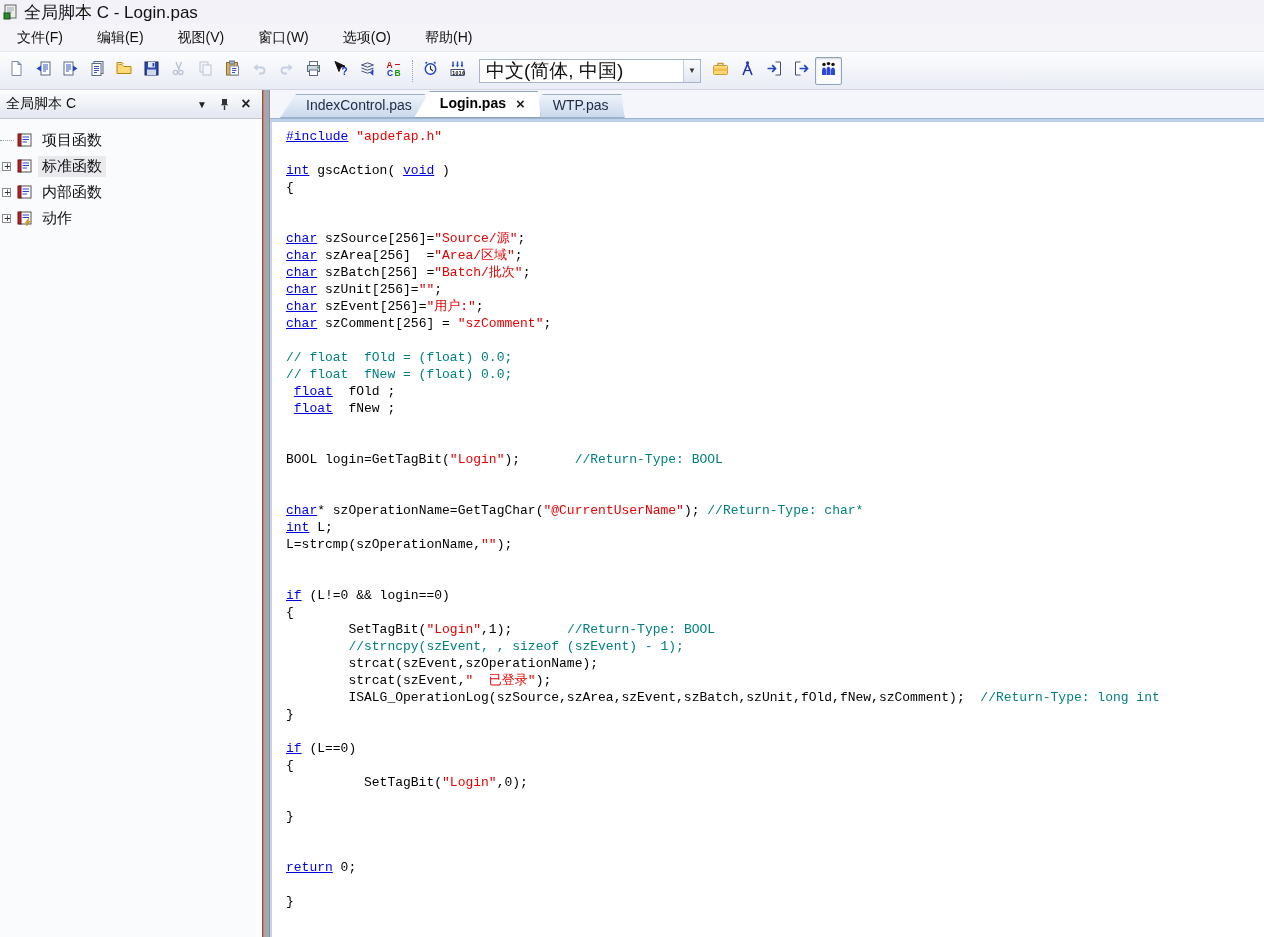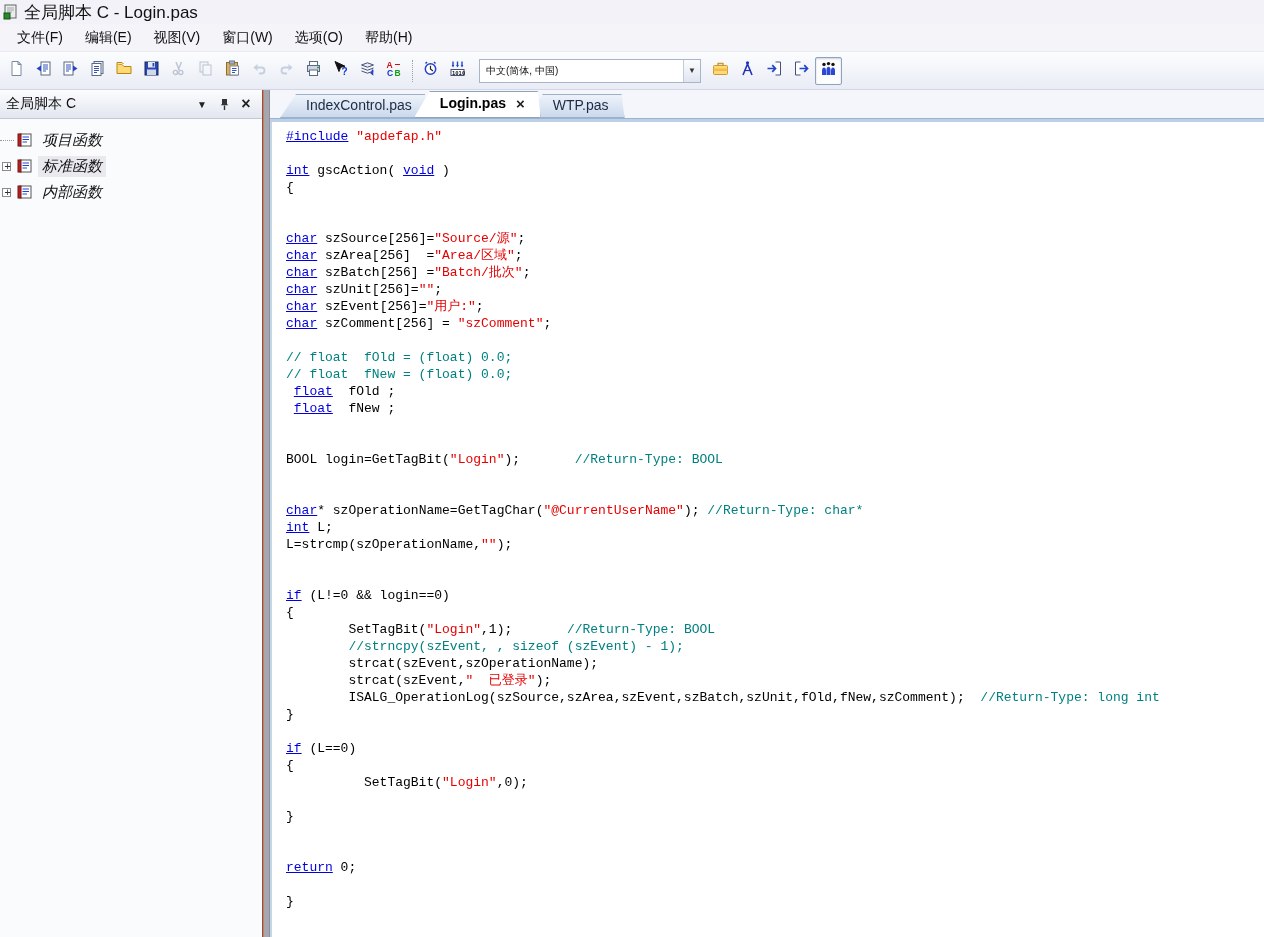--- a/index.html
+++ b/index.html
@@ -5,43 +5,43 @@
   * { box-sizing: border-box; margin: 0; padding: 0; }
   html,body { width:1264px; height:937px; overflow:hidden; }
   body { font-family:"Liberation Sans","DejaVu Sans",sans-serif; background:#fff; color:#111; }
 
   
   .titlebar { height:24px; background:#f3f2f8; display:flex; align-items:center; padding-left:3px; }
   .titlebar .app-icon { width:16px; height:16px; margin-right:5px; flex:0 0 auto; }
   .titlebar .title-text { font-size:17px; color:#111; white-space:nowrap; }
 
   
-  .menubar { height:28px; background:#f4f4f9; display:flex; align-items:center; padding-left:6px; border-bottom:1px solid #e9e9f0; }
+  .menubar { height:28px; background:#f4f4f9; display:flex; align-items:center; padding-left:6px; border-bottom:1px solid #e9e9f0;gap:12px; }
   .menu-item { font-size:14px; padding:4px 11px; color:#111; cursor:default; }
 
   
   .toolbar { height:38px; background:linear-gradient(#fcfdfe,#e9ecf5); display:flex; align-items:center; padding:0 3px; border-bottom:1px solid #d2d5e2; }
   .tbtn { width:27px; height:28px; display:flex; align-items:center; justify-content:center; border:1px solid transparent; border-radius:2px; }
   .tbtn.disabled { opacity:.55; }
   .tbtn.pressed { background:#fdfdfe; border-color:#8ea4bd; box-shadow:inset 0 1px 2px rgba(60,80,120,.25); }
   .tsep { width:1px; height:22px; border-left:1px dotted #9aa0ae; margin:0 4px; }
   .combo { width:222px; height:24px; background:#fff; border:1px solid #a8b4c8; display:flex; align-items:center; margin:0 6px 0 8px; }
-  .combo-text { flex:1; font-size:10px; padding-left:6px; white-space:nowrap; overflow:hidden; }
+  .combo-text { flex:1; font-size:19px; padding-left:6px; white-space:nowrap; overflow:hidden; }
   .combo-btn { width:17px; height:22px; border-left:1px solid #c2cbdb; background:linear-gradient(#fdfdfe,#dfe5f0); display:flex; align-items:center; justify-content:center; font-size:8px; color:#333; }
 
   
   .main { display:flex; height:847px; }
   .sidebar { width:263px; background:#fafbfd; display:flex; flex-direction:column; border-right:1px solid #c2410c; }
   .sidebar-header { height:29px; background:linear-gradient(#fdfdfe,#e2e6f0); border-bottom:1px solid #c5c8d4; display:flex; align-items:center; padding:0 6px; }
   .sidebar-header .sh-title { flex:1; font-size:14px; color:#111; }
   .sh-btn { width:20px; height:20px; display:flex; align-items:center; justify-content:center; color:#222; margin-left:2px; }
   .sh-chevron { font-size:10px; }
   .sh-close { font-size:16px; font-weight:bold; line-height:1; }
 
-  .tree { flex:1; padding-top:8px;font-style:italic; }
+  .tree { flex:1; padding-top:8px; }
   .tree-row { height:26px; display:flex; align-items:center; font-size:15px; }
   .expander { width:9px; height:9px; border:1px solid #8b8b8b; background:#fff; margin:0 3px 0 2px; position:relative; flex:0 0 auto; }
   .expander::before { content:"+"; position:absolute; left:0; top:-3px; width:9px; text-align:center; font-size:11px; line-height:13px; color:#333; }
   .stub { width:14px; height:1px; border-top:1px dotted #9a9a9a; margin-right:0; flex:0 0 auto; }
   .tree-icon { width:18px; height:16px; margin:0 4px 0 2px; flex:0 0 auto; }
   .tree-label { padding:1px 4px; white-space:nowrap; }
   .tree-row.selected .tree-label { background:#e9e9ee; border-radius:0; }
 
   .splitter { width:7px; background:#a6a6ae; border-left:1px solid #8f8f97; border-right:1px solid #8f8f97; }
 
@@ -284,20 +284,30 @@
         </div>
         <div class="tree-row">
           <span class="expander"></span>
           <span class="tree-icon"><svg width="18" height="16" viewBox="0 0 18 16">
               <rect x="4" y="2" width="11" height="12" fill="#fff" stroke="#555"></rect>
               <path d="M6.5 5h6.5M6.5 7.5h6.5M6.5 10h4.5" stroke="#2244cc"></path>
               <rect x="2" y="2" width="3" height="12" fill="#b22222" stroke="#7a1515"></rect>
             </svg></span>
           <span class="tree-label">内部函数</span>
         </div>
+        <div class="tree-row">
+          <span class="expander"></span>
+          <span class="tree-icon"><svg width="18" height="16" viewBox="0 0 18 16">
+              <rect x="4" y="2" width="11" height="12" fill="#fff" stroke="#555"></rect>
+              <path d="M6.5 5h6.5M6.5 7.5h6.5" stroke="#2244cc"></path>
+              <rect x="2" y="2" width="3" height="12" fill="#b22222" stroke="#7a1515"></rect>
+              <path d="M13 8l-3.6 4.6h2.1L10.4 16l3.8-4.7h-2.1z" fill="#e8a000" stroke="#a87400" stroke-width=".5"></path>
+            </svg></span>
+          <span class="tree-label">动作</span>
+        </div>
       </div>
   </div>
 
   <div class="splitter"></div>
 
   <div class="docwell">
     <div class="tabstrip" id="tabstrip">
         <div class="tab">
           <span>IndexControl.pas</span>
         </div>

